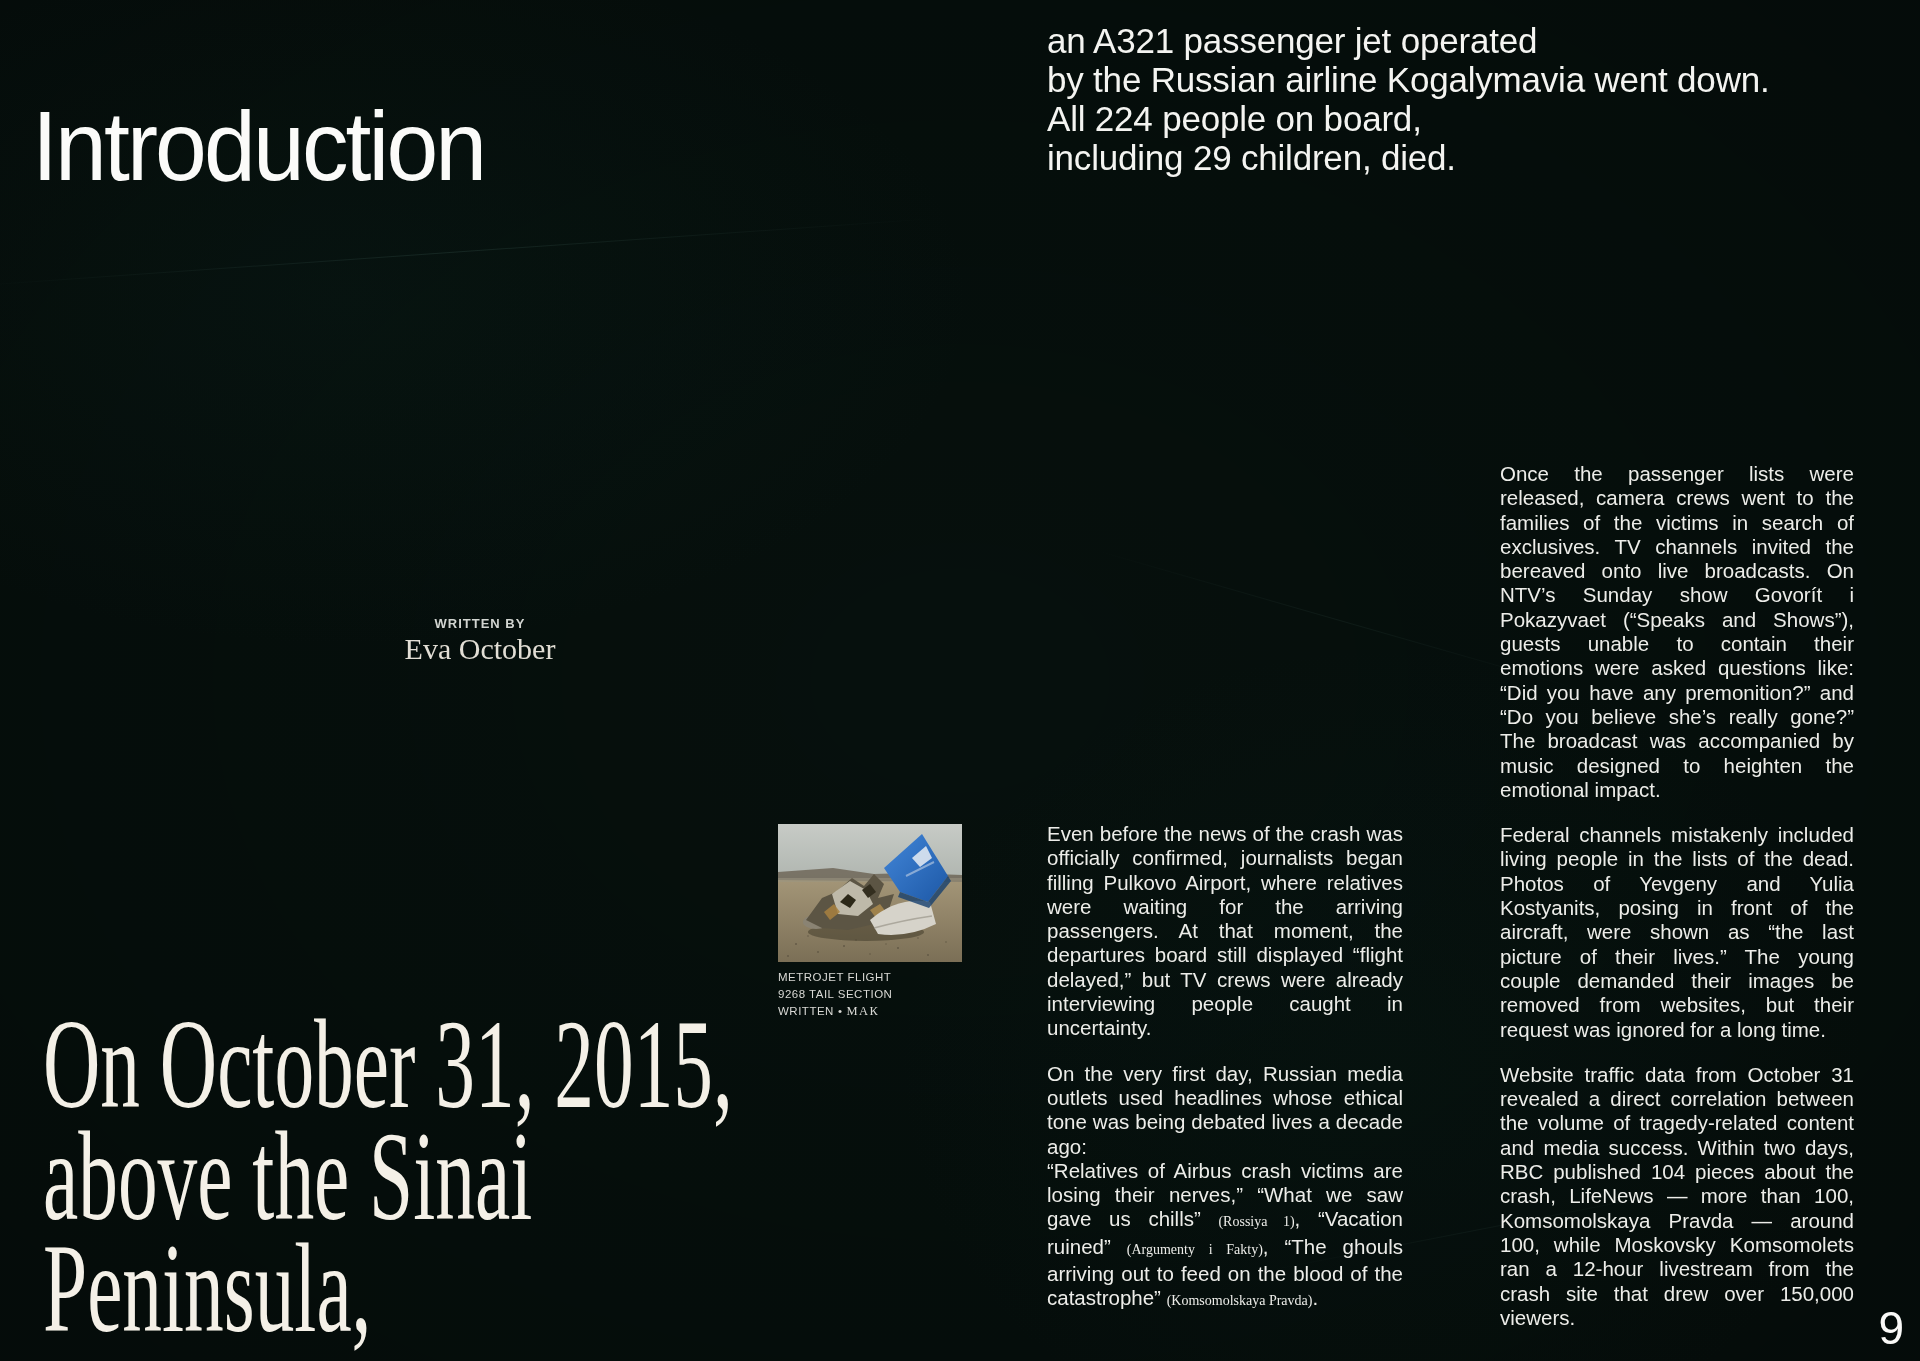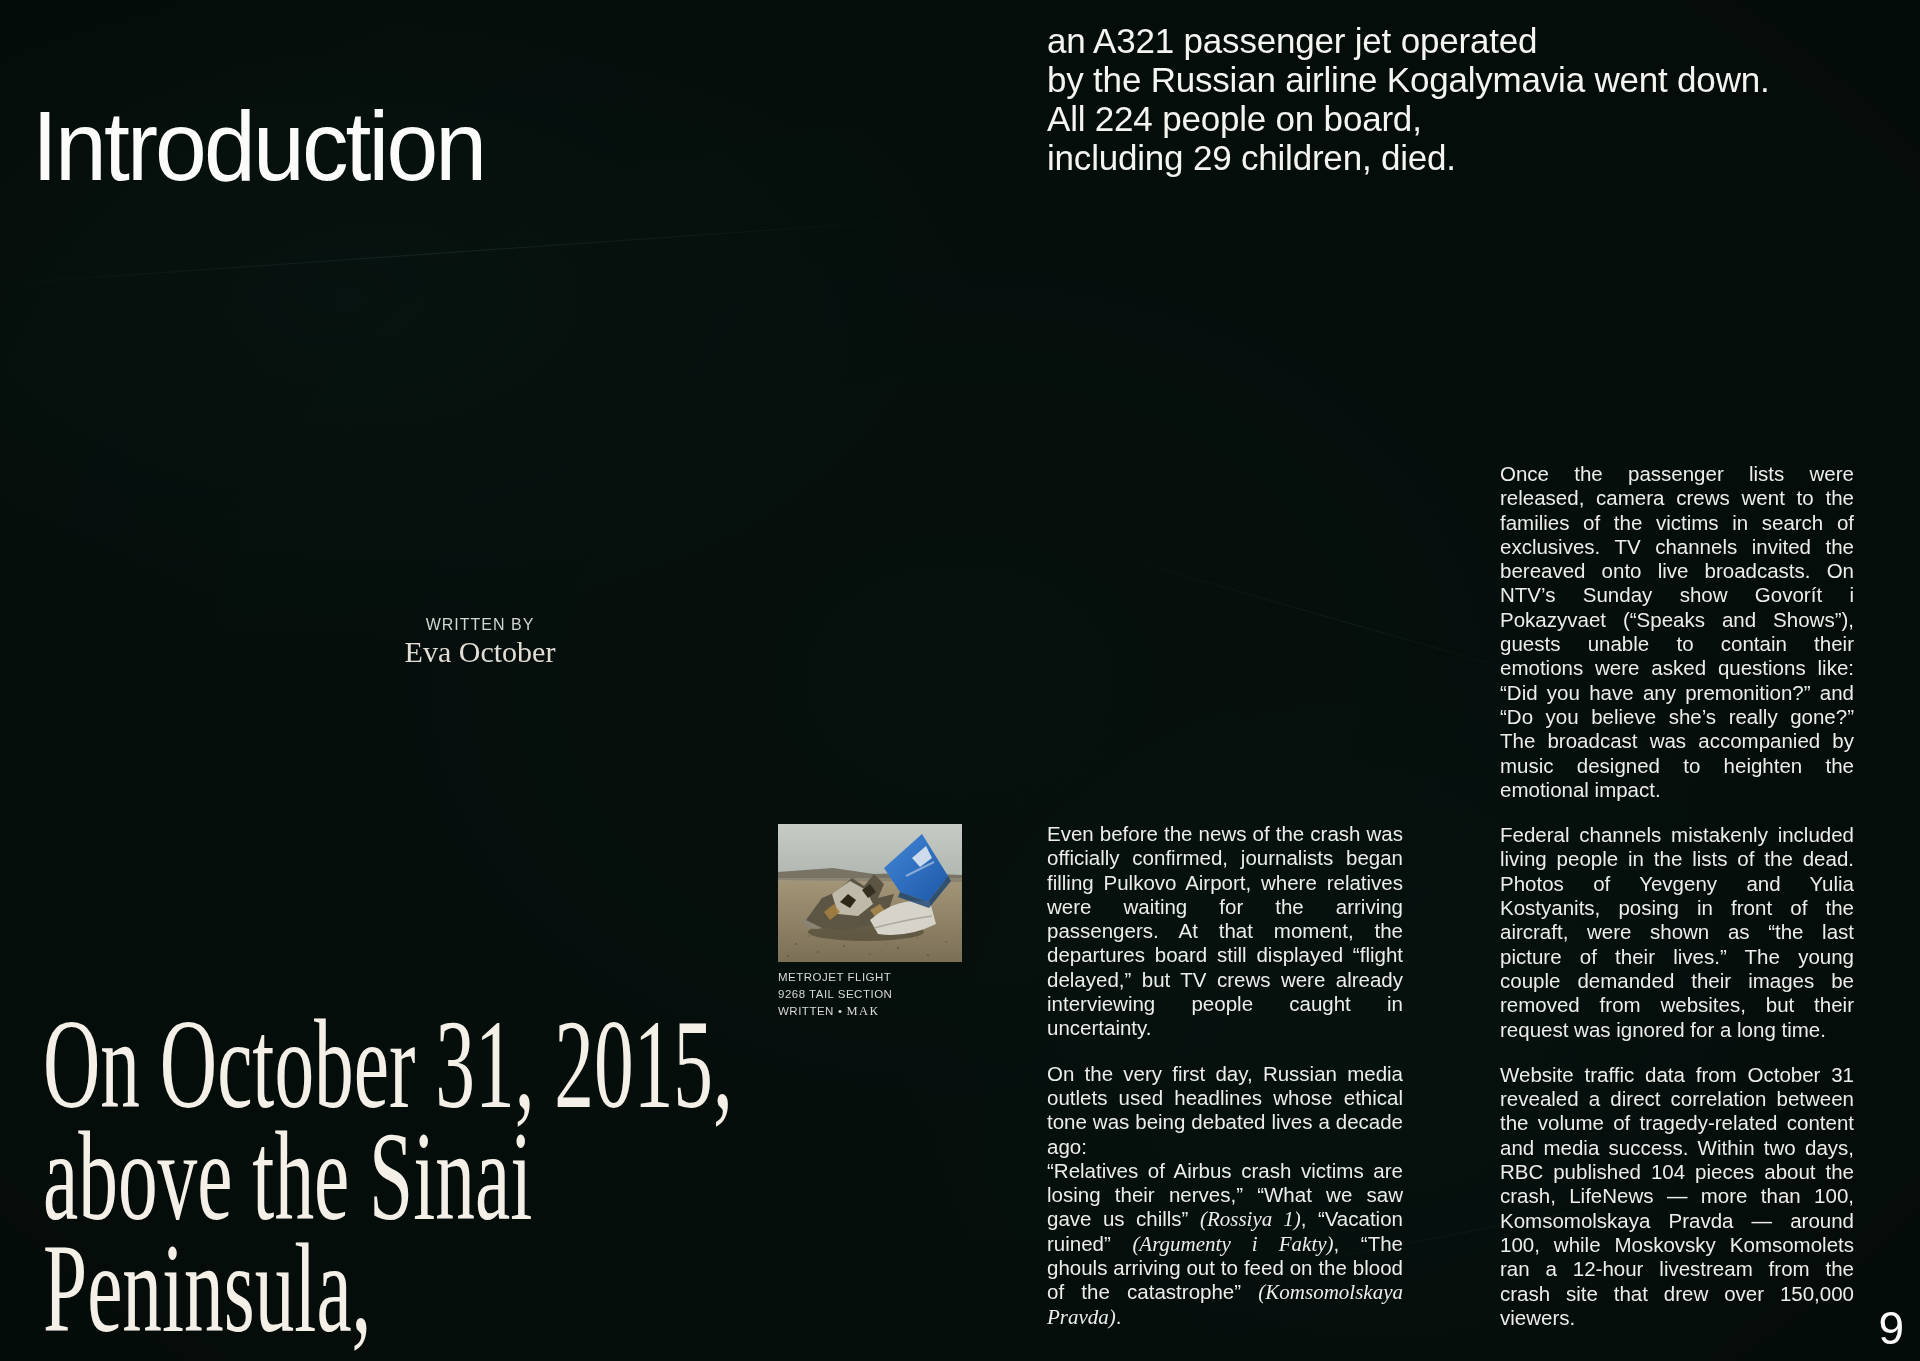--- a/index.html
+++ b/index.html
@@ -39,21 +39,21 @@
   }
   .headline{
     position:absolute;left:1047px;top:21px;width:830px;
     font-size:35px;line-height:39px;letter-spacing:-0.2px;
     white-space:pre-line;color:#f4f4f1;
   }
   .byline{
     position:absolute;left:398px;top:616px;width:164px;text-align:center;
   }
   .byline-label{
-    font-size:16px;font-weight:400;letter-spacing:1px;color:var(--muted);
+    font-size:13px;font-weight:700;letter-spacing:1px;color:var(--muted);
   }
   .byline-author{
     font-family:"Liberation Serif",serif;font-size:30px;color:#e2ded5;margin-top:1px;
   }
   .photo{
     position:absolute;left:778px;top:824px;width:184px;height:138px;
   }
   .photo svg{display:block;width:100%;height:100%;}
   .caption{
     position:absolute;left:778px;top:969px;width:220px;
@@ -66,21 +66,21 @@
   .caption .dot{padding:0 4px;}
   .col{
     position:absolute;width:356px;
     font-size:20.5px;line-height:24.3px;
     text-align:justify;color:#edede9;
   }
   .col p{margin:0 0 21px 0;white-space:pre-line;}
   .col-middle{left:1047px;top:822px;}
   .col-right{left:1500px;top:462px;width:354px;}
   .serif-italic{
-    font-family:"Liberation Serif",serif;font-style:italic;font-size:21px;letter-spacing:0;
+    font-family:"Liberation Serif",serif;font-size:14px;letter-spacing:0;
   }
   .display-quote{
     position:absolute;left:43px;top:1008px;
     font-family:"Liberation Serif",serif;
     font-size:128px;line-height:112px;letter-spacing:0;
     transform:scaleX(0.62);transform-origin:left top;
     white-space:pre-line;color:#f4f0e7;
   }
   .page-number{
     position:absolute;right:16px;bottom:6px;

